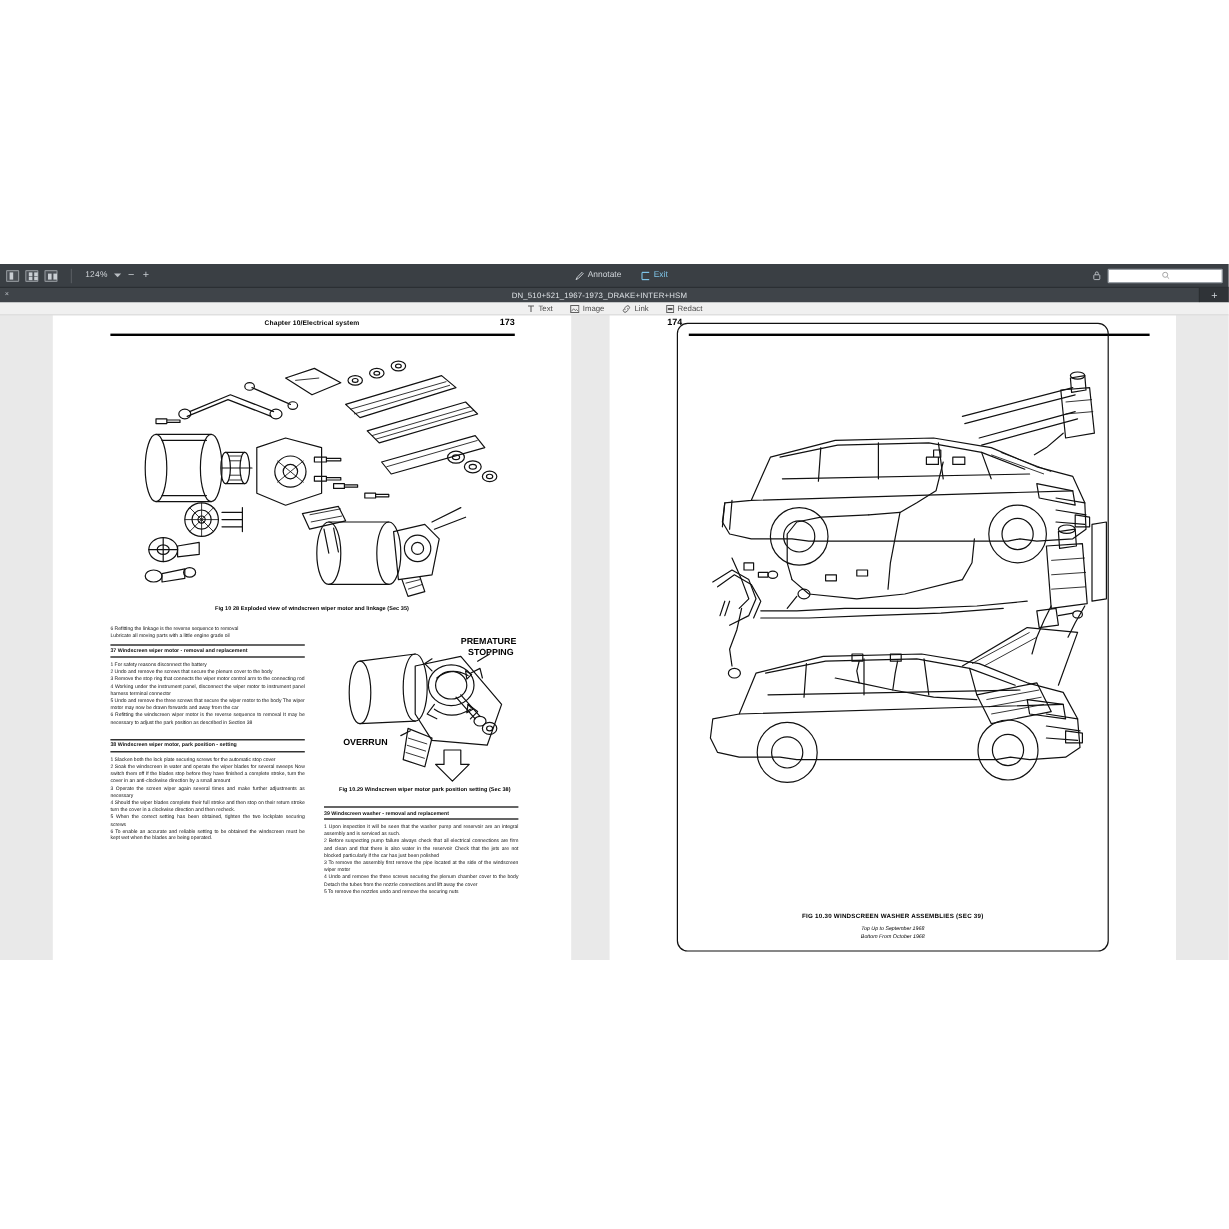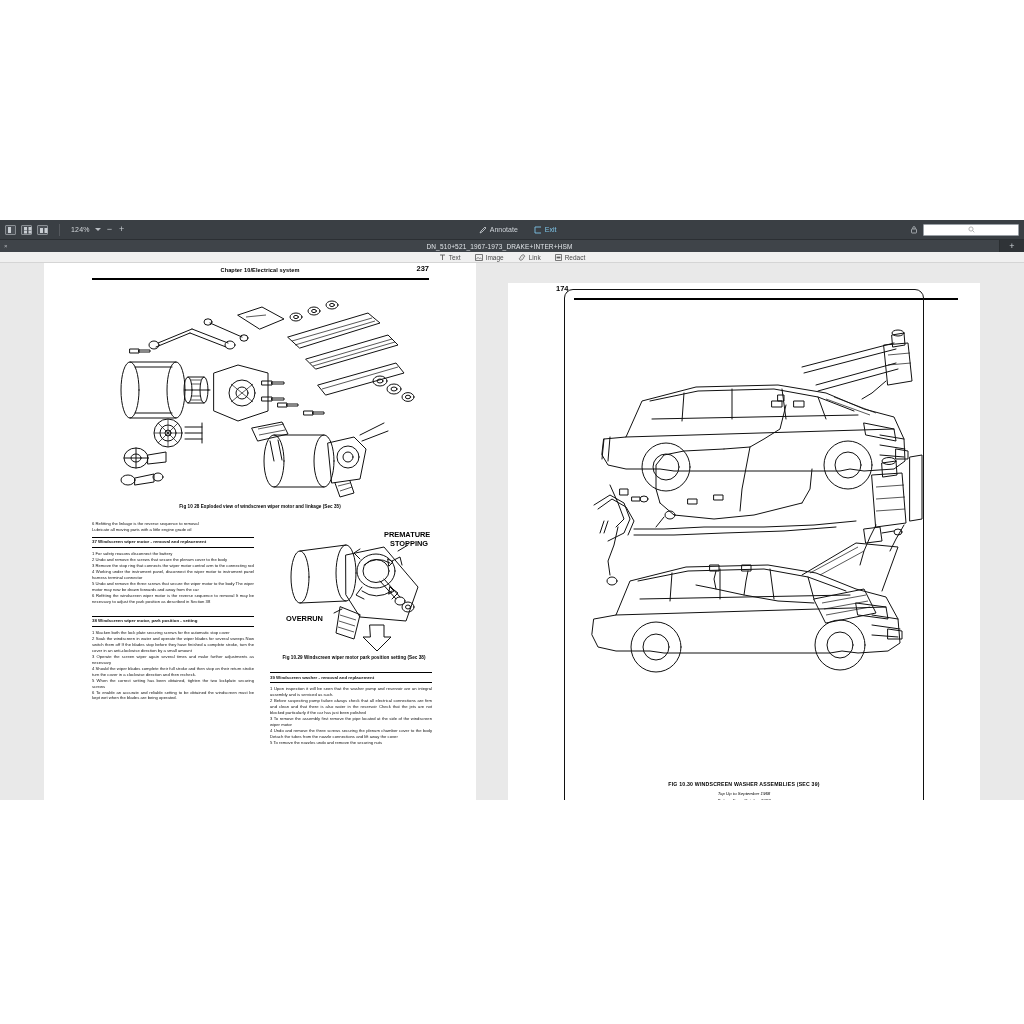--- a/index.html
+++ b/index.html
@@ -82,21 +82,21 @@
   
   .canvas {
     position:absolute; left:0; top:263px; width:1024px; height:537px;
     background:#e9e9e9;
   }
 
   .page {
     position:absolute; background:#ffffff;
   }
   .page-left  { left:44px;  top:0px; width:432px; height:537px; }
-  .page-right { left:508px; top:0px; width:472px; height:537px;margin-top:20px; }
+  .page-right { left:508px; top:0px; width:472px; height:537px; }
 
   
   .phead {
     position:absolute; left:48px; top:4px; width:336px;
     display:flex; align-items:baseline; justify-content:center;
   }
   .phead-t { font-size:5.6px; font-weight:bold; color:#000; letter-spacing:.1px; }
   .pnum-173 { position:absolute; right:47px; top:1px; font-size:7.5px; font-weight:bold; }
   .hrule { position:absolute; left:48px; right:47px; top:15px; height:1.6px; background:#000; }
 
@@ -244,21 +244,21 @@
     </div>
   </div>
 
   <div class="canvas">
 
     <div class="page page-left">
 
       <div class="phead">
         <span class="phead-t">Chapter 10/Electrical system</span>
       </div>
-      <div class="pnum-173">237</div>
+      <div class="pnum-173">173</div>
       <div class="hrule"></div>
 
       <div style="position:absolute;left:48px;top:22px;width:336px;height:215px;">
         <svg width="336" height="215" viewBox="0 0 336 215">
 
           <ellipse cx="38" cy="105" rx="9" ry="28" class="ink"></ellipse>
           <path class="ink" d="M38 77 H84 M38 133 H84"></path>
           <ellipse cx="84" cy="105" rx="9" ry="28" class="ink"></ellipse>
           <path class="ink" d="M43 82 H80 M43 128 H80" stroke-width=".5"></path>
 

